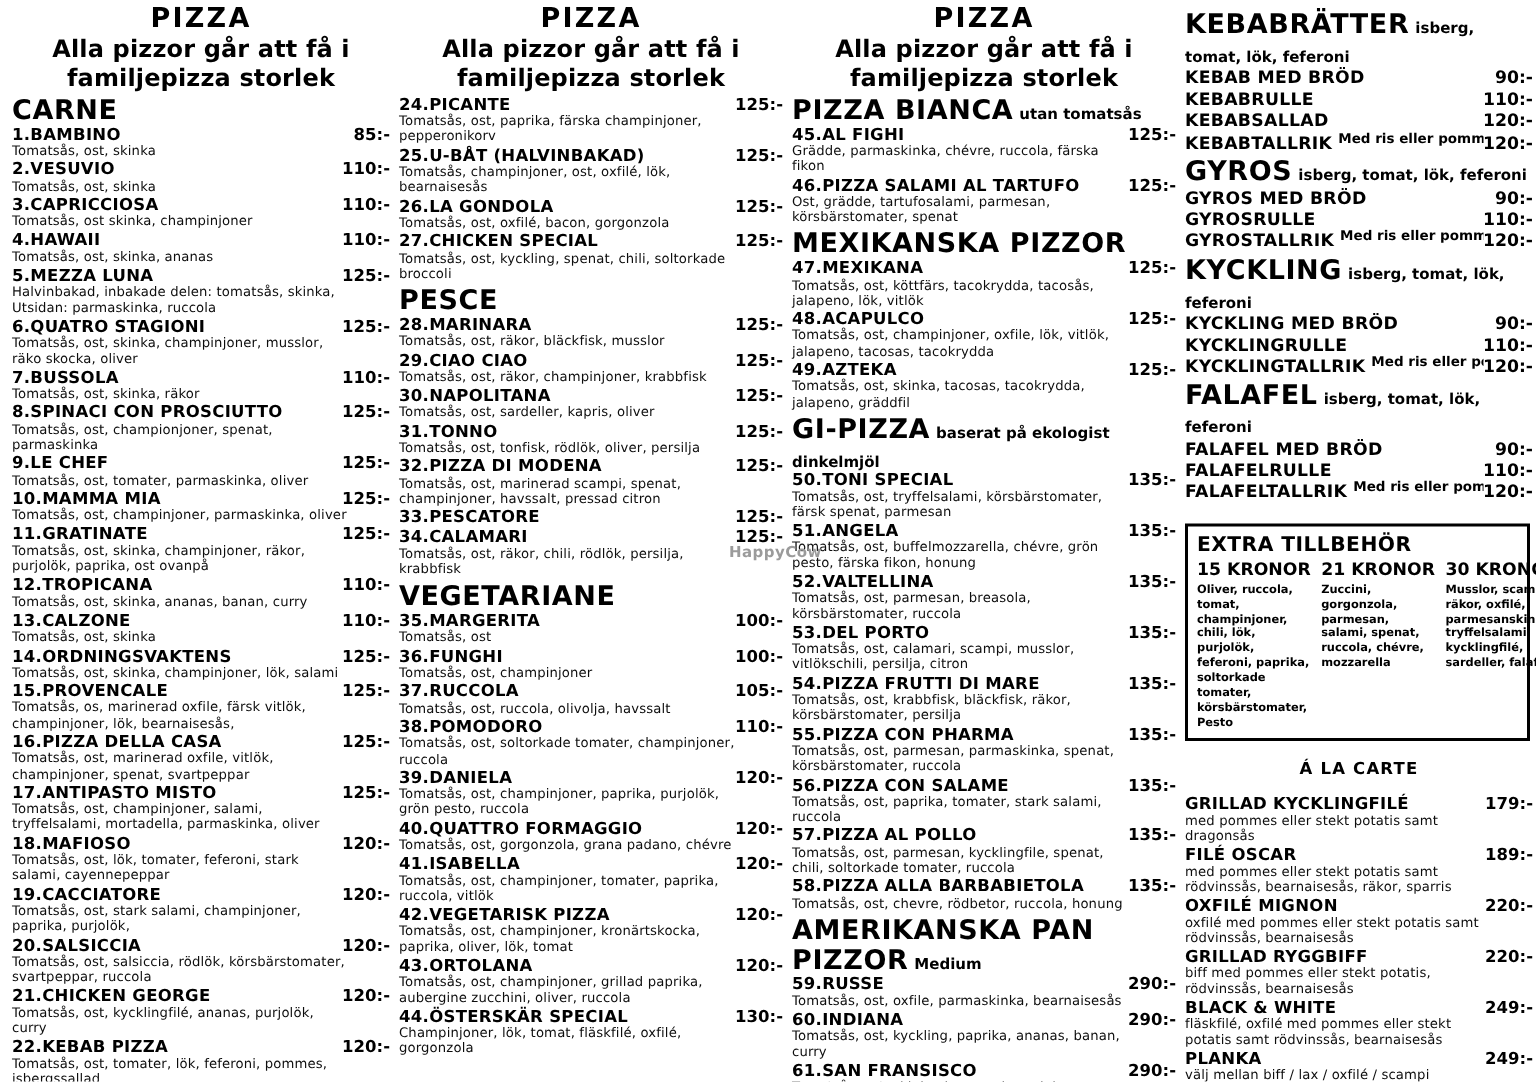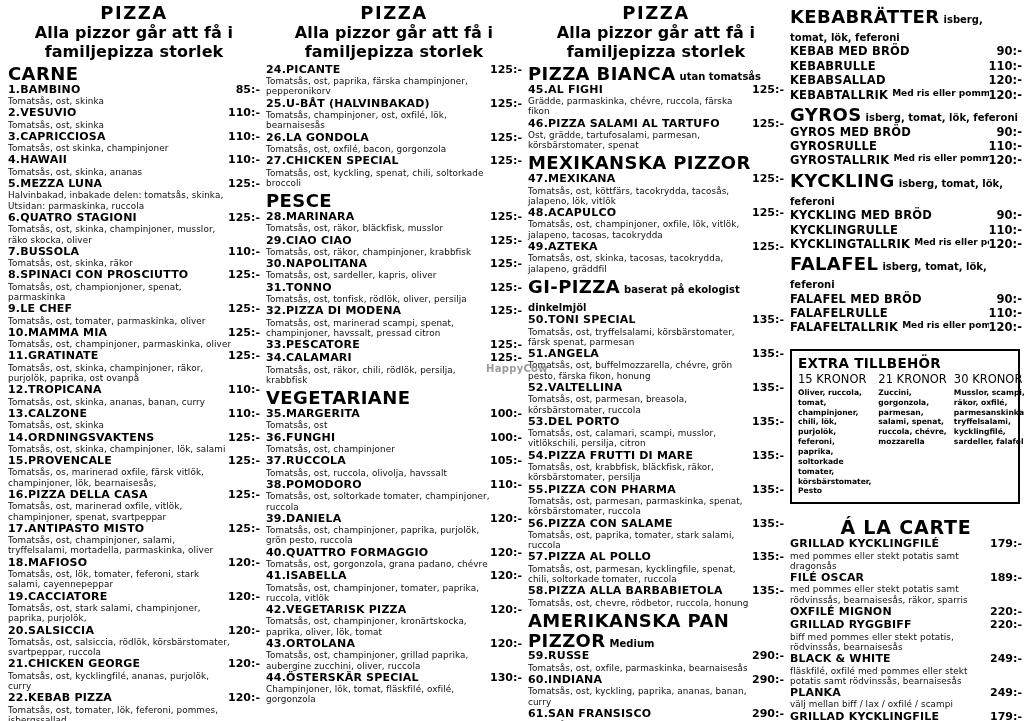--- a/index.html
+++ b/index.html
@@ -37,24 +37,24 @@
 
   .row-line{display:flex;align-items:flex-start;line-height:1.25;}
   .row-name{font-size:11.5px;font-weight:700;letter-spacing:.2px;white-space:nowrap;}
   .row-note{font-size:9px;font-weight:700;margin-left:4px;flex:1;white-space:nowrap;overflow:hidden;}
   .row-note:empty{flex:1;}
   .row-price{font-size:11.5px;font-weight:700;white-space:nowrap;margin-left:auto;}
 
   .extra-box{border:2.5px solid #000;padding:4px 6px 6px 6px;margin:14px 2px 12px 0;}
   .extra-title{font-size:13.5px;font-weight:800;letter-spacing:.3px;}
   .extra-cols{display:grid;grid-template-columns:1fr 1.05fr 1.15fr;column-gap:7px;margin-top:1px;}
-  .extra-head{font-size:11.5px;font-weight:400;white-space:nowrap;}
+  .extra-head{font-size:11.5px;font-weight:700;white-space:nowrap;}
   .extra-body{font-size:7.6px;font-weight:600;line-height:1.3;margin-top:2px;}
 
-  .center-title{text-align:center;font-size:19px;font-weight:800;letter-spacing:.8px;margin:6px 0 0;}
+  .center-title{text-align:center;font-size:11px;font-weight:800;letter-spacing:.8px;margin:6px 0 11px;}
   .watermark{
     position:absolute;left:486px;top:351px;
     font-size:10px;font-weight:700;color:#9b9b9b;letter-spacing:.3px;margin-top:12px;
   }
 </style>
 </head>
 <body>
 
 <div id="menu" class="menu">
     <div class="col">
@@ -631,20 +631,21 @@
       <span class="item-name">FILÉ OSCAR</span>
       <span class="item-price">189:-</span>
     </div>
     <div class="item-desc">med pommes eller stekt potatis samt rödvinssås, bearnaisesås, räkor, sparris</div>
   </div>
         <div class="item">
     <div class="item-line">
       <span class="item-name">OXFILÉ MIGNON</span>
       <span class="item-price">220:-</span>
     </div>
+    <div class="item-desc">oxfilé med pommes eller stekt potatis samt rödvinssås, bearnaisesås</div>
   </div>
         <div class="item">
     <div class="item-line">
       <span class="item-name">GRILLAD RYGGBIFF</span>
       <span class="item-price">220:-</span>
     </div>
     <div class="item-desc">biff med pommes eller stekt potatis, rödvinssås, bearnaisesås</div>
   </div>
         <div class="item">
     <div class="item-line">

